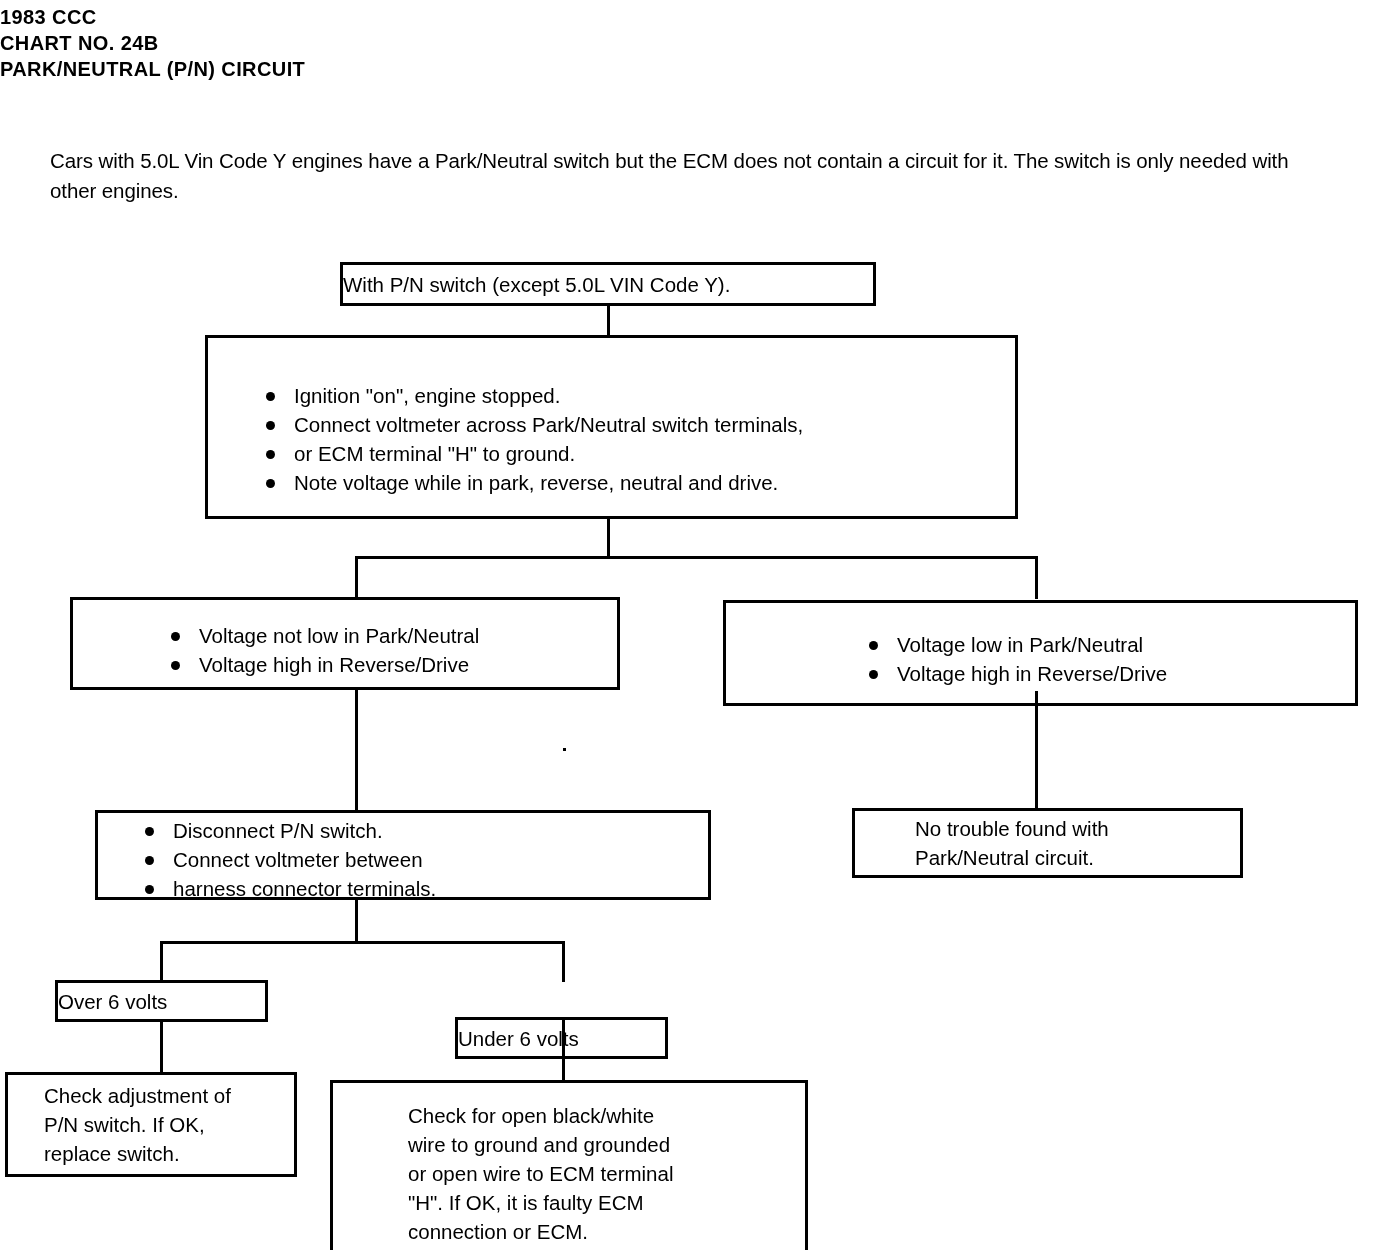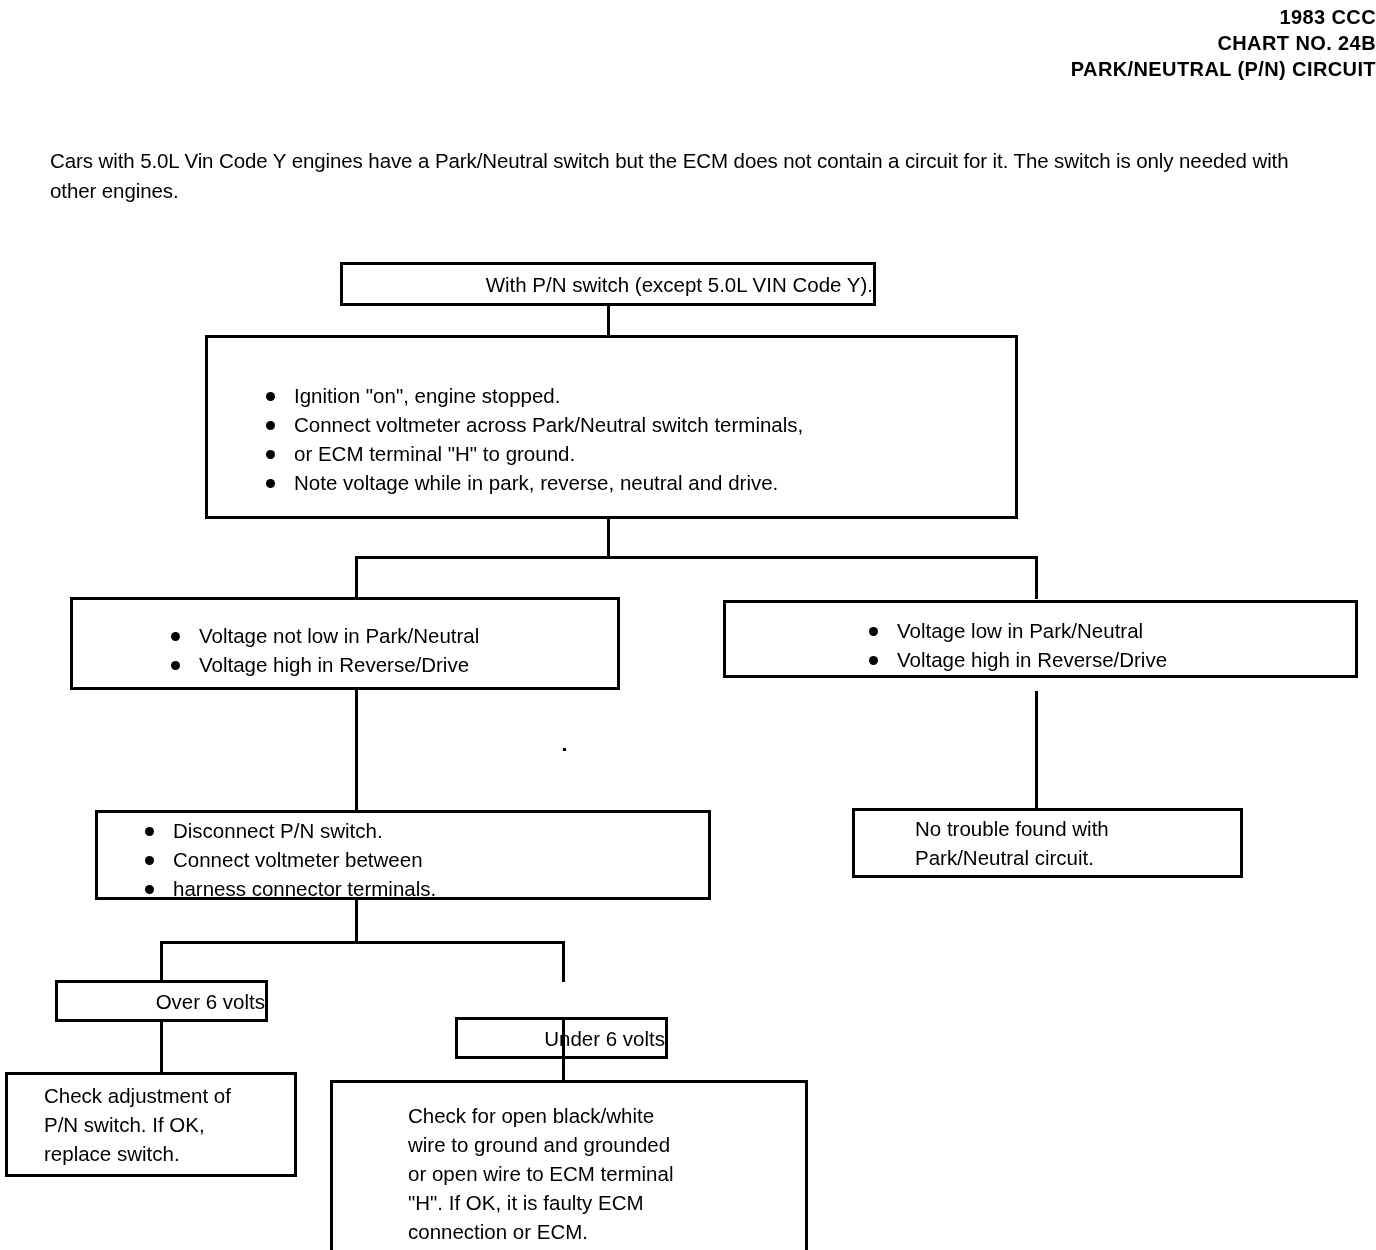--- a/index.html
+++ b/index.html
@@ -18,21 +18,21 @@
     background: #ffffff;
     overflow: hidden;
   }
 
   
   .title-block {
     position: absolute;
     left: 0;
     top: 4px;
     width: 1376px;
-    text-align: right;
+    text-align: left;
   }
   .title-line {
     font-weight: bold;
     font-size: 20px;
     letter-spacing: 0.4px;
     line-height: 26px;
   }
 
   
   .intro {
@@ -50,21 +50,21 @@
     position: absolute;
     border: 3px solid #000;
     background: #fff;
     box-sizing: border-box;
     font-size: 20.5px;
     line-height: 29px;
   }
   .box-center {
     display: flex;
     align-items: center;
-    justify-content: flex-end;
+    justify-content: flex-start;
     text-align: center;
   }
   .box-text-left {
     display: flex;
     flex-direction: column;
     justify-content: center;
   }
 
   
   ul.bullets {
@@ -142,21 +142,21 @@
   <div class="vline" style="left:355px; top:556px; height:43px;"></div>
   <div class="vline" style="left:1035px; top:556px; height:43px;"></div>
 
   <div class="box box-text-left" style="left:70px; top:597px; width:550px; height:93px; padding:12px 0 0 90px;">
     <ul class="bullets">
       <li><span>Voltage not low in Park/Neutral</span></li>
       <li><span>Voltage high in Reverse/Drive</span></li>
     </ul>
   </div>
 
-  <div class="box box-text-left" style="left:723px; top:600px; width:635px; height:78px; padding:12px 0 0 135px;">
+  <div class="box box-text-left" style="left:723px; top:600px; width:635px; height:106px; padding:12px 0 0 135px;">
     <ul class="bullets">
       <li><span>Voltage low in Park/Neutral</span></li>
       <li><span>Voltage high in Reverse/Drive</span></li>
     </ul>
   </div>
 
   <div class="vline" style="left:355px; top:688px; height:124px;"></div>
 
   <div class="speck" style="left:563px; top:748px;"></div>
 

